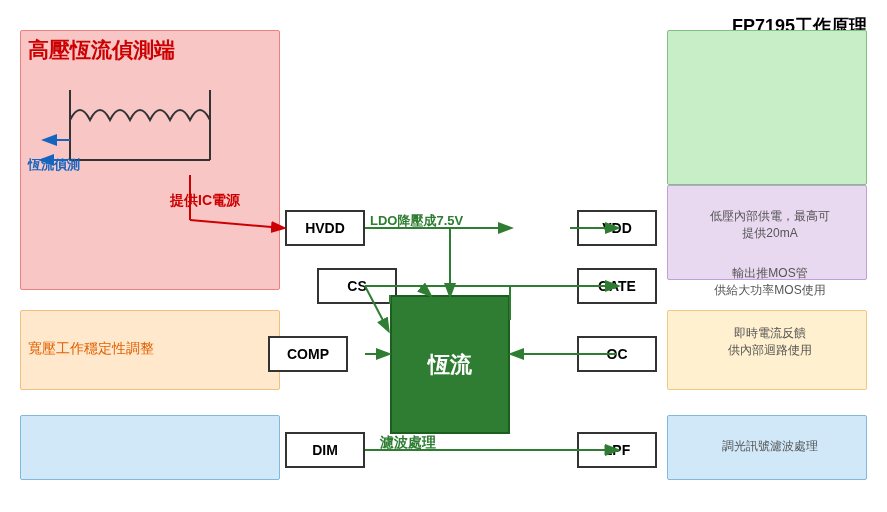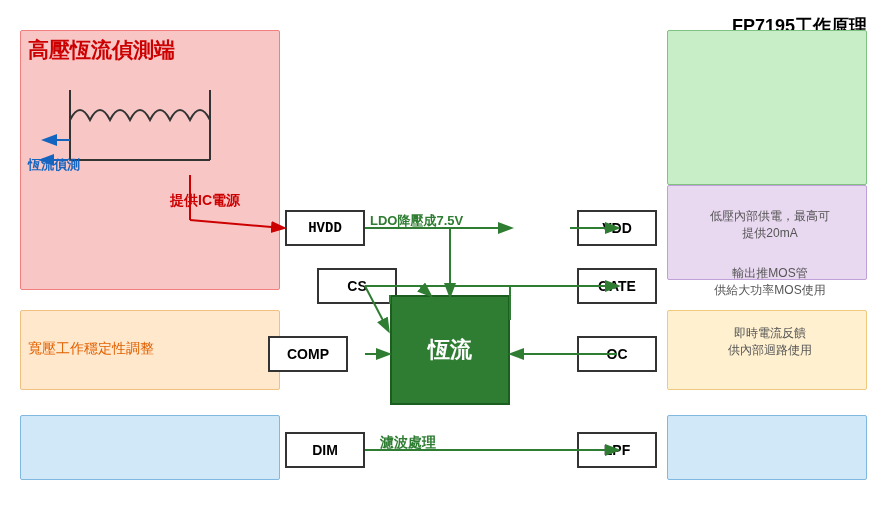--- a/index.html
+++ b/index.html
@@ -121,21 +121,21 @@
       border: 1px solid #80b8e0;
       border-radius: 2px;
     }
 
     
     .center-box {
       position: absolute;
       top: 295px;
       left: 390px;
       width: 120px;
-      height: 110px;
+      height: 139px;
       background: #2e7d32;
       border: 2px solid #1b5e20;
       display: flex;
       align-items: center;
       justify-content: center;
     }
 
     .center-box-label {
       color: #fff;
       font-size: 22px;
@@ -154,21 +154,20 @@
       font-weight: bold;
       color: #000;
     }
 
     
     .box-hvdd {
       top: 210px;
       left: 285px;
       width: 80px;
       height: 36px;
-      font-family: Liberation Mono, monospace;
     }
 
     
     .box-cs {
       top: 268px;
       left: 285px;
       width: 80px;
       height: 36px;
       margin-left: 32px;
     }
@@ -319,20 +318,23 @@
   </div>
 
   <div class="annotation" style="top:265px; right:22px; width:190px;">
     輸出推MOS管<br>供給大功率MOS使用
   </div>
 
   <div class="annotation" style="top:325px; right:22px; width:190px;">
     即時電流反饋<br>供內部迴路使用
   </div>
 
+  <div class="annotation" style="top:438px; right:22px; width:190px;">
+    調光訊號濾波處理
+  </div>
 
   <svg class="arrows-svg">
     <defs>
       <marker id="arrowGreen" markerWidth="8" markerHeight="8" refX="6" refY="3" orient="auto">
         <path d="M0,0 L0,6 L8,3 z" fill="#2e7d32"></path>
       </marker>
       <marker id="arrowBlue" markerWidth="8" markerHeight="8" refX="6" refY="3" orient="auto">
         <path d="M0,0 L0,6 L8,3 z" fill="#1565c0"></path>
       </marker>
       <marker id="arrowRed" markerWidth="8" markerHeight="8" refX="6" refY="3" orient="auto">

